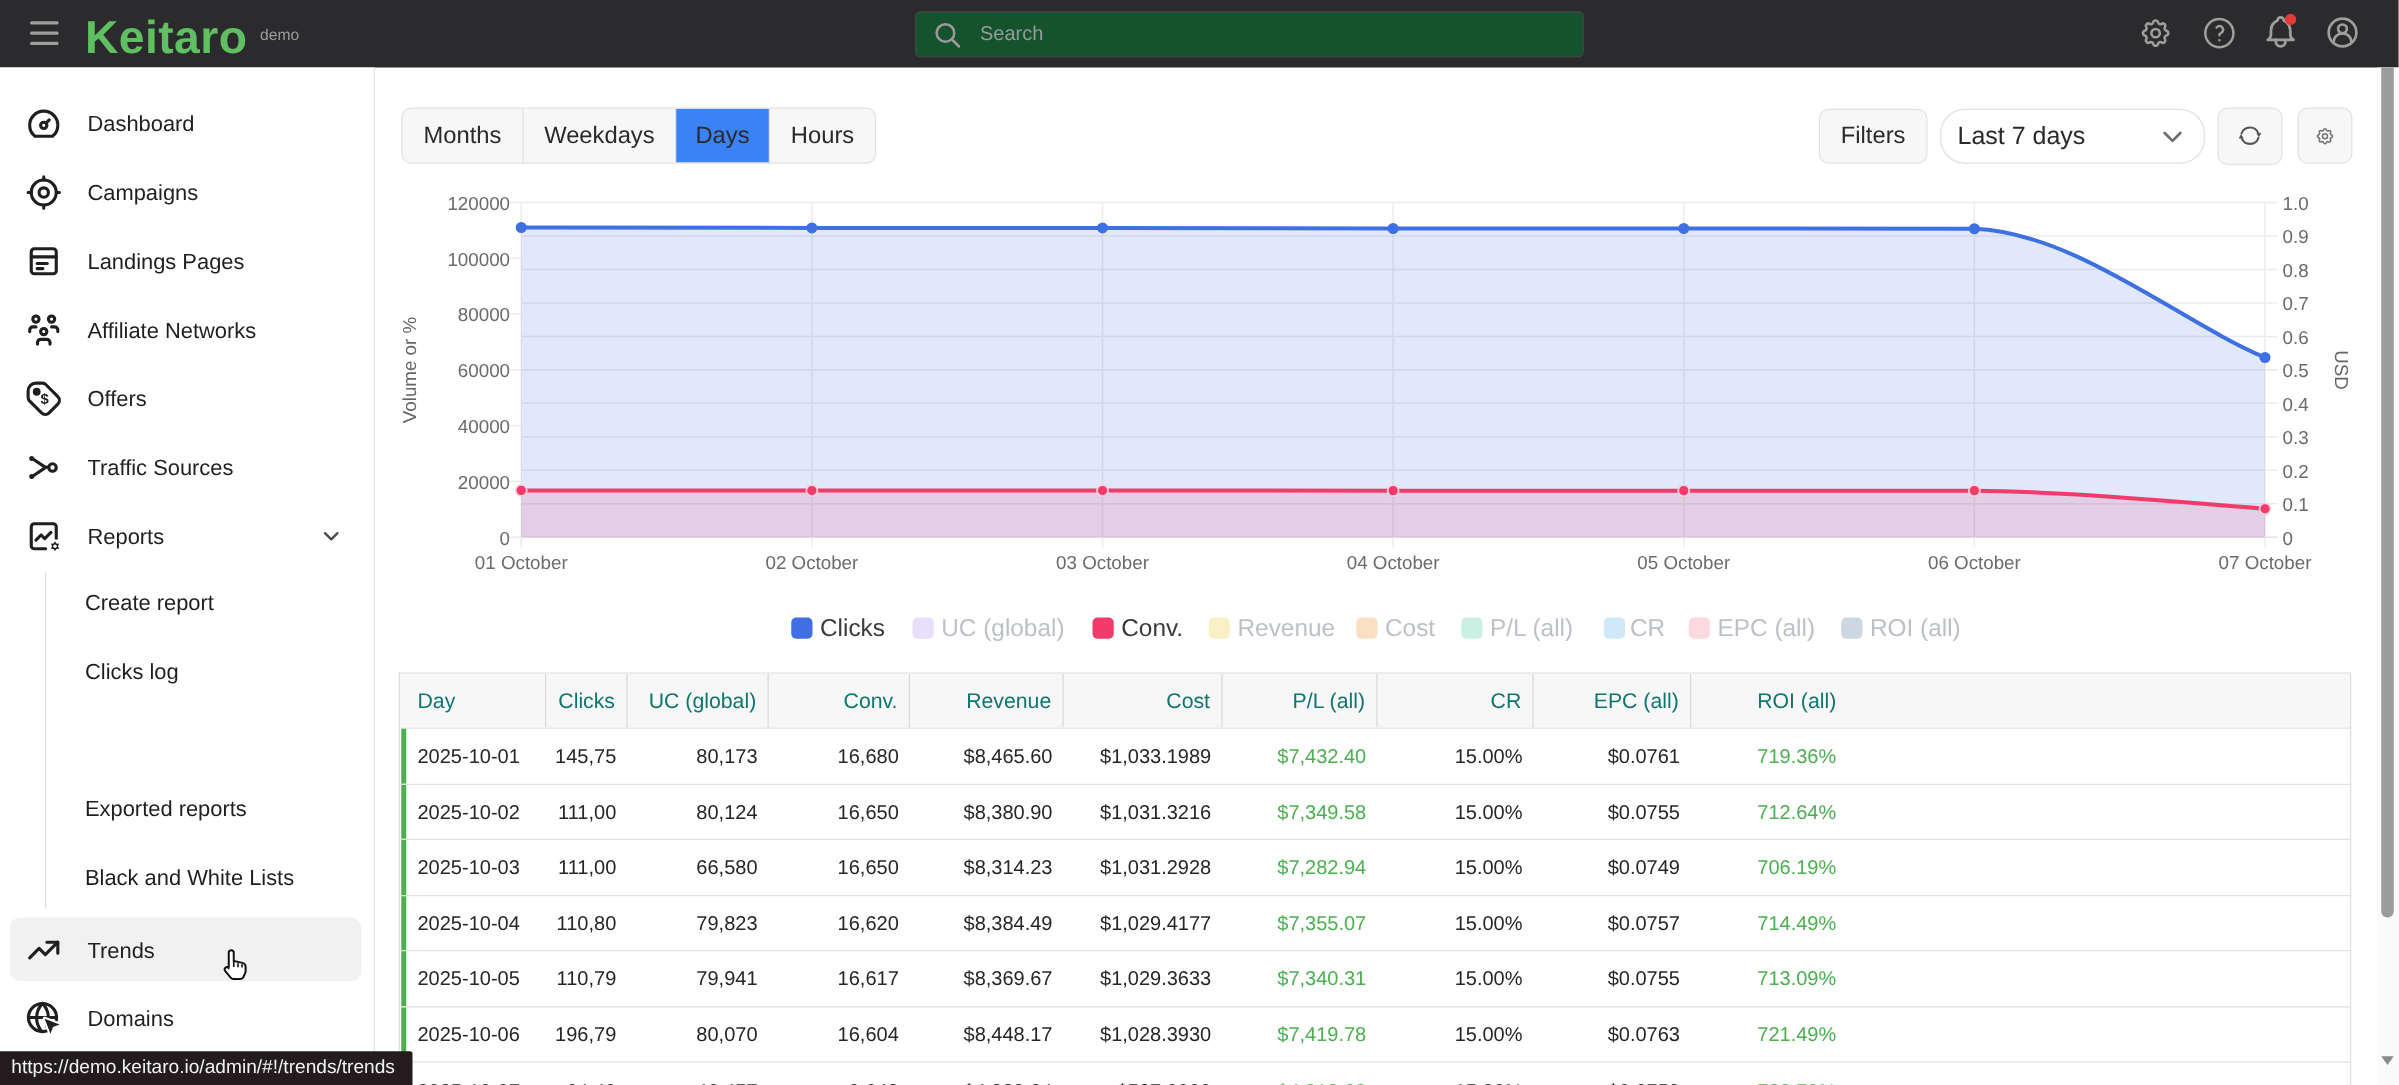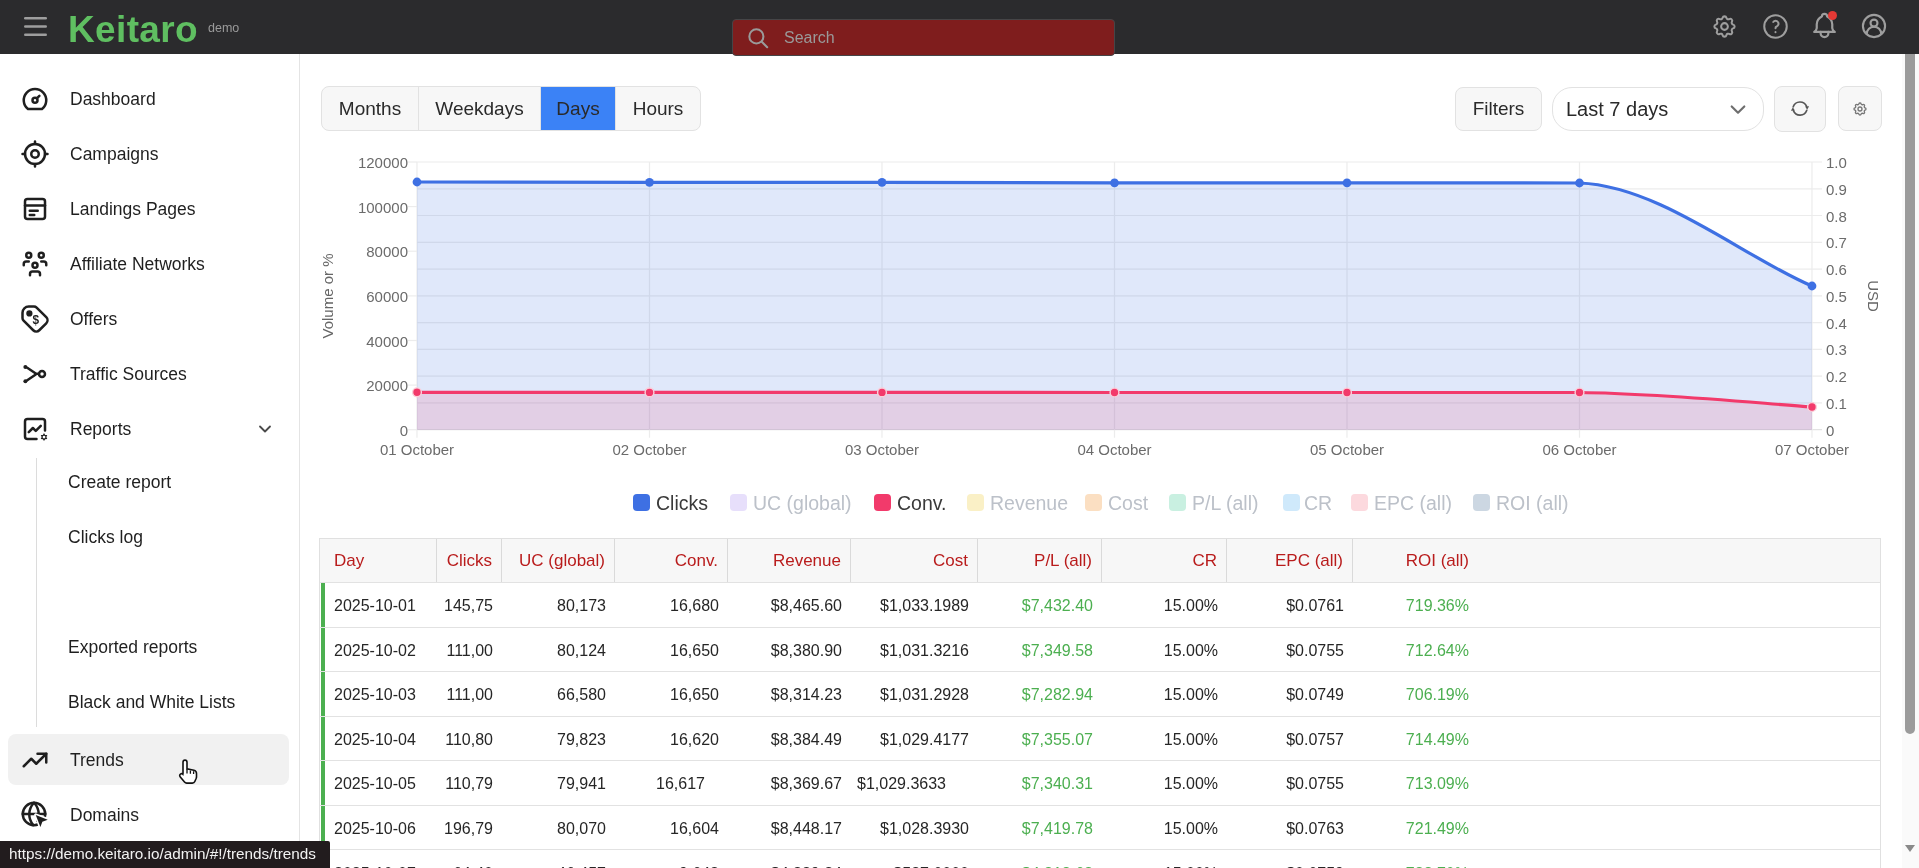--- a/index.html
+++ b/index.html
@@ -3,21 +3,21 @@
 <style>
 *{margin:0;padding:0;box-sizing:border-box}
 html,body{width:1919px;height:868px;overflow:hidden;background:#fff;
  font-family:"Liberation Sans",sans-serif;-webkit-font-smoothing:antialiased}
 #page{position:relative;width:1919px;height:868px;overflow:hidden}
 .abs{position:absolute}
 
 #nav{position:absolute;left:0;top:0;width:1919px;height:54px;background:#2b2b2d}
 #logo{position:absolute;left:68px;top:9px;font-size:37px;font-weight:bold;color:#5fbf61;letter-spacing:0.35px}
 #demo{position:absolute;left:208px;top:21px;font-size:12.5px;color:#9b9b9b}
-#search{position:absolute;left:732px;top:19px;width:383px;height:37px;background:#7f1d1d;border:1px solid #454547;border-radius:4px}
+#search{position:absolute;left:732px;top:9px;width:535px;height:37px;background:#14532d;border:1px solid #454547;border-radius:4px}
 #search .ph{position:absolute;left:51px;top:9px;font-size:16px;color:#9a9a9a}
 
 #side{position:absolute;left:0;top:54px;width:300px;height:814px;background:#fff;border-right:1px solid #e4e4e4}
 .mi{position:absolute;left:0;width:300px;height:44px;color:#1f1f1f;font-size:17.5px}
 .mi .lbl{position:absolute;left:70px;top:12px}
 .mi svg{position:absolute;left:20px;top:7px;width:30px;height:30px}
 .sub{position:absolute;left:68px;width:225px;height:30px;font-size:17.5px;color:#1f1f1f}
 #subline{position:absolute;left:36px;top:404px;width:1px;height:269px;background:#dcdcdc}
 #hl{position:absolute;left:8px;top:680px;width:281px;height:51px;background:#f1f1f1;border-radius:8px}
 
@@ -29,21 +29,21 @@
 #selbox{position:absolute;left:1552px;top:87px;width:212px;height:44px;background:#fff;border:1px solid #e2e2e2;border-radius:20px}
 #selbox .t{position:absolute;left:13px;top:10px;font-size:20px;color:#2a2a2a}
 
 #chart{position:absolute;left:300px;top:145px}
 .lgb{position:absolute;top:494px;width:17px;height:17px;border-radius:4px}
 .lgt{position:absolute;top:492px;font-size:19.5px}
 .lon{color:#3a3a3a}.loff{color:#bcc1c9}
 
 #tbl{position:absolute;left:319px;top:538px;width:1562px;border:1px solid #e0e0e0;border-bottom:none}
 #thead{position:relative;width:100%;height:43px;background:#f7f7f7}
-.th{position:absolute;top:0;height:43px;font-size:17px;color:#b91c1c;border-right:1px solid #dadada}
+.th{position:absolute;top:0;height:43px;font-size:17px;color:#0f766e;border-right:1px solid #dadada}
 .th:last-child{border-right:none}
 .th span{position:absolute;top:12px}
 .tr{position:relative;width:100%;height:44.5px;border-top:1px solid #e2e2e2;background:#fff}
 .tr7{height:19px;overflow:hidden}
 .tr7 .td{top:15px}
 .gbar{position:absolute;left:1px;top:0;width:4px;height:44.5px;background:#4caf50}
 .td{position:absolute;top:14px;height:18px;font-size:16px;color:#262626;white-space:nowrap;overflow:hidden}
 .tdr{text-align:right}
 .grn{color:#4caf50}
 
@@ -391,23 +391,23 @@
 <div class="td tdr grn" style="left:658px;width:115px">$7,355.07</div>
 <div class="td tdr" style="left:782px;width:116px">15.00%</div>
 <div class="td tdr" style="left:907px;width:117px">$0.0757</div>
 <div class="td tdr grn" style="left:1033px;width:116px">714.49%</div>
 </div>
 <div class="tr">
         <div class="gbar"></div>
 <div class="td" style="left:14px;width:103px">2025-10-05</div>
 <div class="td tdr" style="left:117px;width:56px">110,79</div>
 <div class="td tdr" style="left:182px;width:104px">79,941</div>
-<div class="td tdr" style="left:281px;width:104px">16,617</div>
+<div class="td tdr" style="left:295px;width:104px">16,617</div>
 <div class="td tdr" style="left:408px;width:114px">$8,369.67</div>
-<div class="td tdr" style="left:508px;width:118px">$1,029.3633</div>
+<div class="td tdr" style="left:531px;width:118px">$1,029.3633</div>
 <div class="td tdr grn" style="left:658px;width:115px">$7,340.31</div>
 <div class="td tdr" style="left:782px;width:116px">15.00%</div>
 <div class="td tdr" style="left:907px;width:117px">$0.0755</div>
 <div class="td tdr grn" style="left:1033px;width:116px">713.09%</div>
 </div>
 <div class="tr">
         <div class="gbar"></div>
 <div class="td" style="left:14px;width:103px">2025-10-06</div>
 <div class="td tdr" style="left:117px;width:56px">196,79</div>
 <div class="td tdr" style="left:182px;width:104px">80,070</div>

